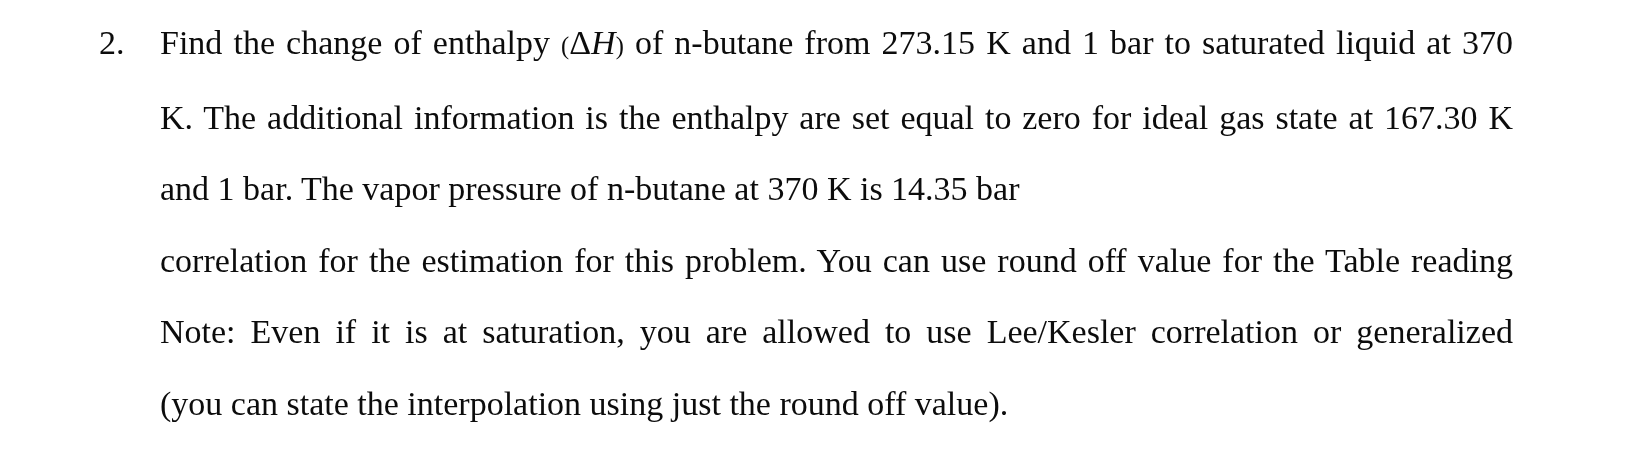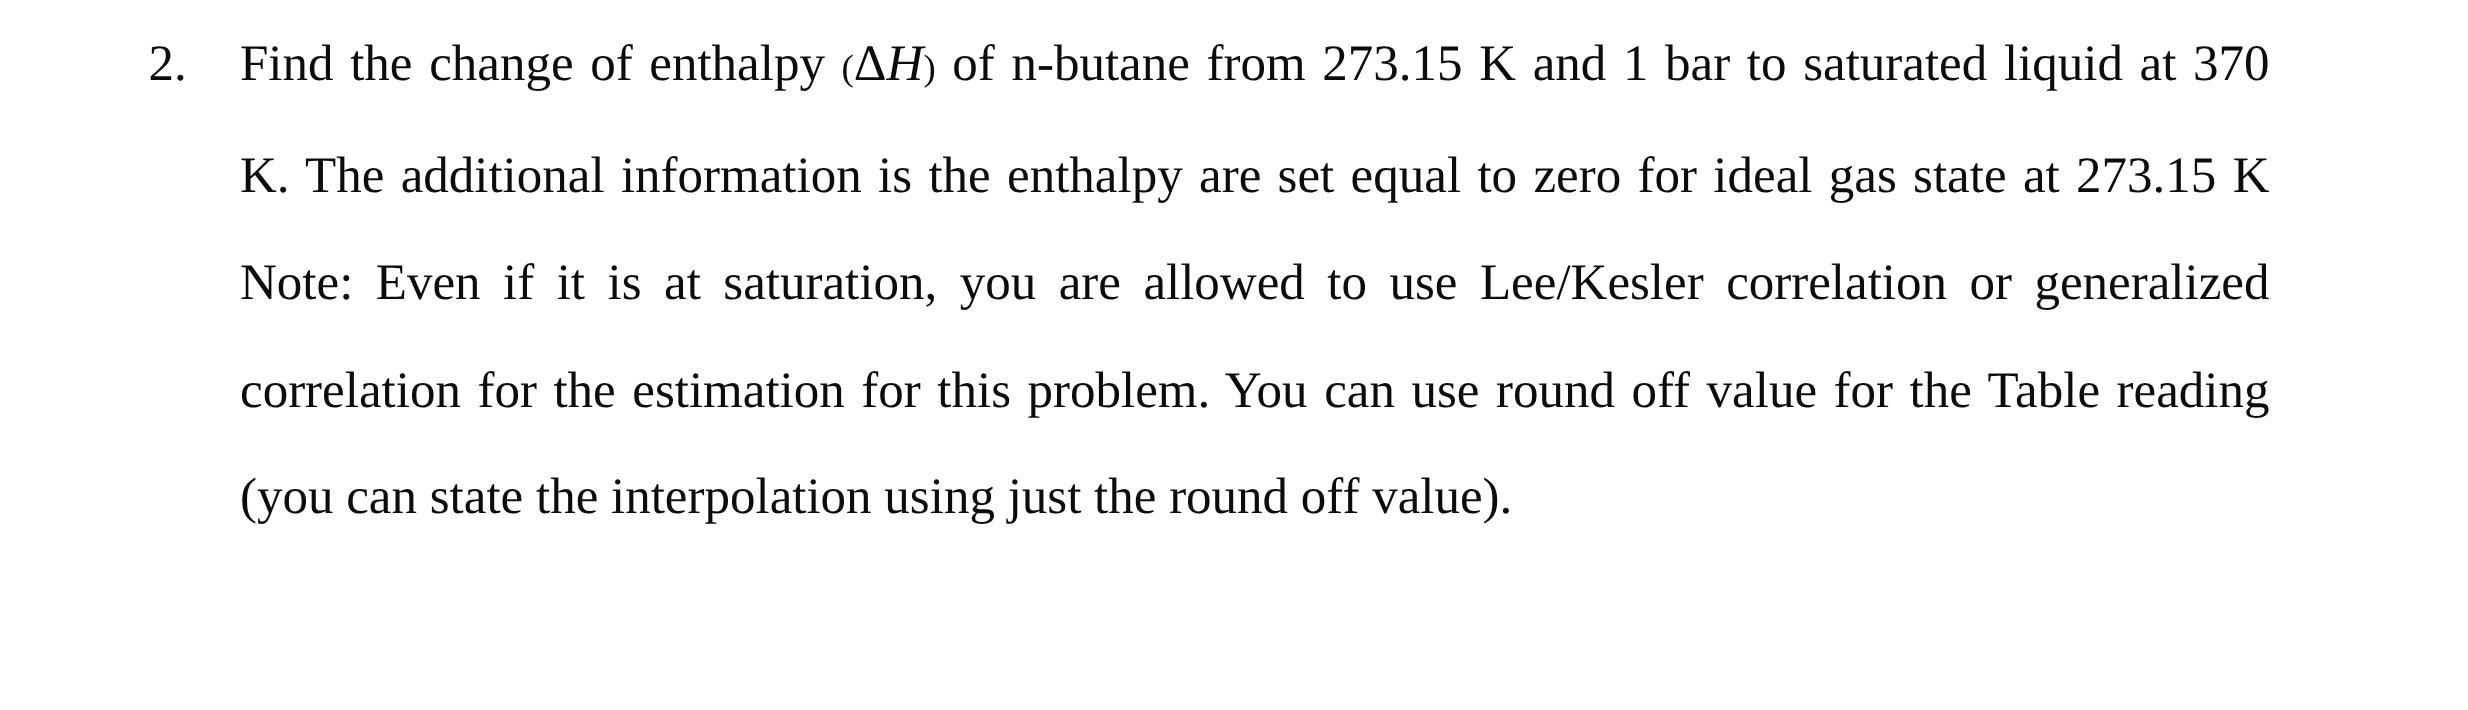--- a/index.html
+++ b/index.html
@@ -51,24 +51,25 @@
 </head>
 <body>
 
 <div class="page">
   <div class="problem">
     <div class="num">2.</div>
     <div class="body">
 
       <div class="para">
         <div class="line j"><span>Find the change of enthalpy </span><span class="paren">(</span><span>Δ</span><span class="ital">H</span><span class="paren">)</span><span> of n-butane from 273.15 K and 1 bar to saturated liquid at 370</span></div>
-        <div class="line j">K. The additional information is the enthalpy are set equal to zero for ideal gas state at 273.15 K</div>
+        <div class="line j">K. The additional information is the enthalpy are set equal to zero for ideal gas state at 167.30 K</div>
+        <div class="line">and 1 bar. The vapor pressure of n-butane at 370 K is 14.35 bar</div>
       </div>
 
       <div class="para">
+        <div class="line j">correlation for the estimation for this problem. You can use round off value for the Table reading</div>
         <div class="line j">Note: Even if it is at saturation, you are allowed to use Lee/Kesler correlation or generalized</div>
-        <div class="line j">correlation for the estimation for this problem. You can use round off value for the Table reading</div>
         <div class="line">(you can state the interpolation using just the round off value).</div>
       </div>
 
     </div>
   </div>
 </div>
 
 </body></html>

